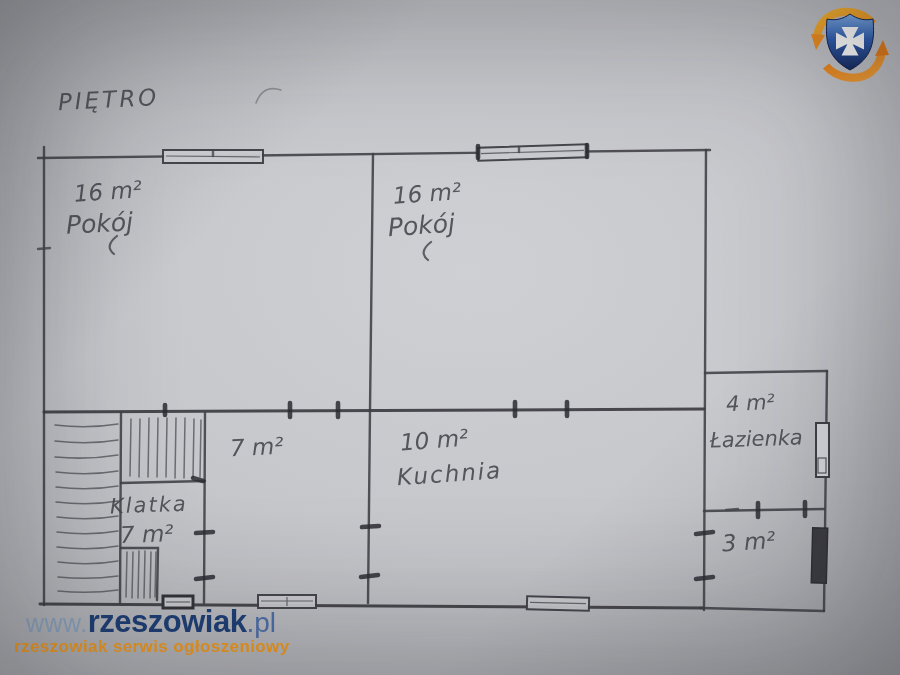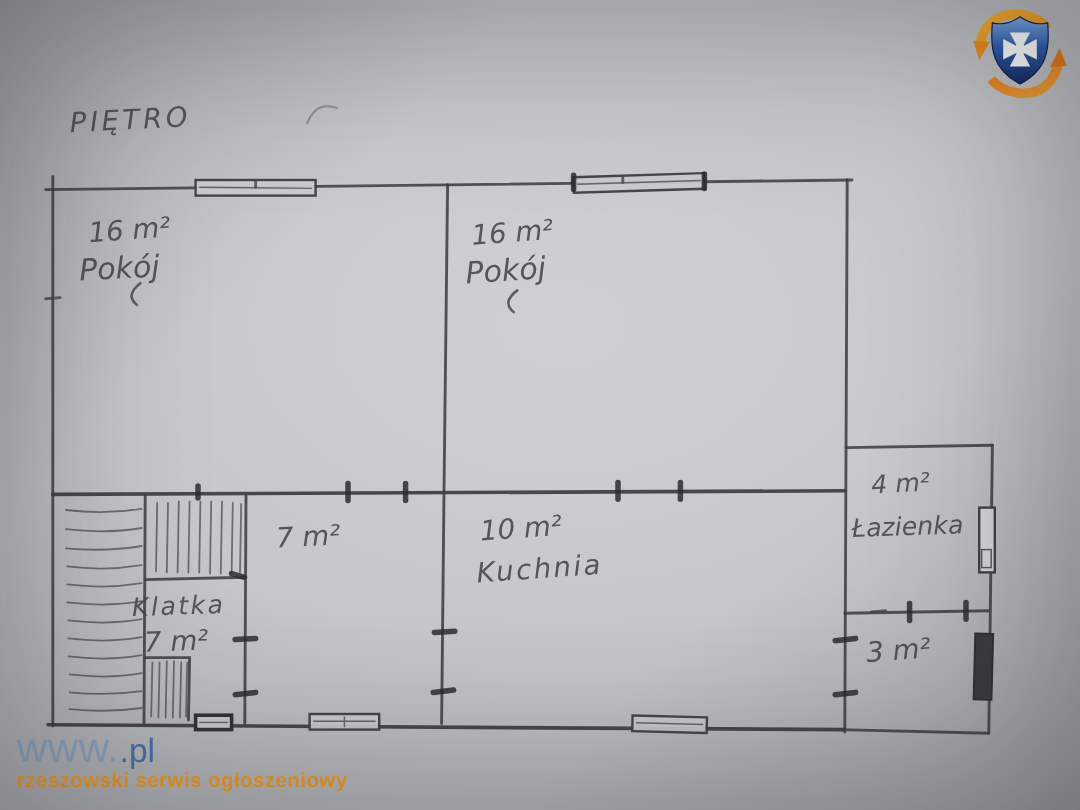--- a/index.html
+++ b/index.html
@@ -22,21 +22,21 @@
   .tick{stroke:#2c2c32;stroke-width:4.6;fill:none;stroke-linecap:round;opacity:.85;}
   .tick-thin{stroke:#45454b;stroke-width:2.4;fill:none;stroke-linecap:round;opacity:.8;}
   .faint{stroke:#8e8f95;stroke-width:1.6;fill:none;stroke-linecap:round;}
   .hand{fill:#45454d;font-family:"DejaVu Sans",sans-serif;font-style:italic;opacity:.88;}
   .win{fill:#cbccd0;stroke:#3f3f46;stroke-width:2;opacity:.95;}
   .win-bold{fill:#c9cace;stroke:#323238;stroke-width:3;}
   .win-inner{stroke:#55555c;stroke-width:1.2;fill:none;opacity:.85;}
 
   .watermark{position:absolute;left:14px;top:606px;line-height:1;}
   .wm-line1{display:flex;align-items:baseline;white-space:nowrap;}
-  .wm-www{font-size:35px;color:#8CA5C2;letter-spacing:.5px;}
+  .wm-www{font-size:25px;color:#8CA5C2;letter-spacing:.5px;margin-left:12px;}
   .wm-brand{font-size:31px;font-weight:800;color:#1D3E76;letter-spacing:-.5px;}
   .wm-tld{font-size:28px;color:#4C6FA9;}
   .wm-tagline{font-size:17px;font-weight:700;color:#F59C1D;letter-spacing:.4px;margin-top:1px;white-space:nowrap;}
 
   .logo{position:absolute;right:10px;top:4px;width:80px;height:84px;}
 </style>
 </head>
 <body>
 
 <div id="stage">
@@ -175,18 +175,19 @@
     </g>
     <g>
       <path d="M16 62 C26 74 48 78 61 68 C67 63 71 55 72 47" stroke="url(#arrBot)" stroke-width="8" fill="none"></path>
       <polygon points="65,52 79,51 73,36" fill="#E57914"></polygon>
     </g>
   </svg>
 
   <div class="watermark">
     <div class="wm-line1">
       <span class="wm-www">www.</span>
+        <span class="wm-brand">rzeszowiak</span>
         <span class="wm-tld">.pl</span>
     </div>
-    <div class="wm-tagline">rzeszowski serwis ogłoszeniowy</div>
+    <div class="wm-tagline">rzeszowiak serwis ogłoszeniowy</div>
   </div>
 
 </div>
 
 </body></html>

